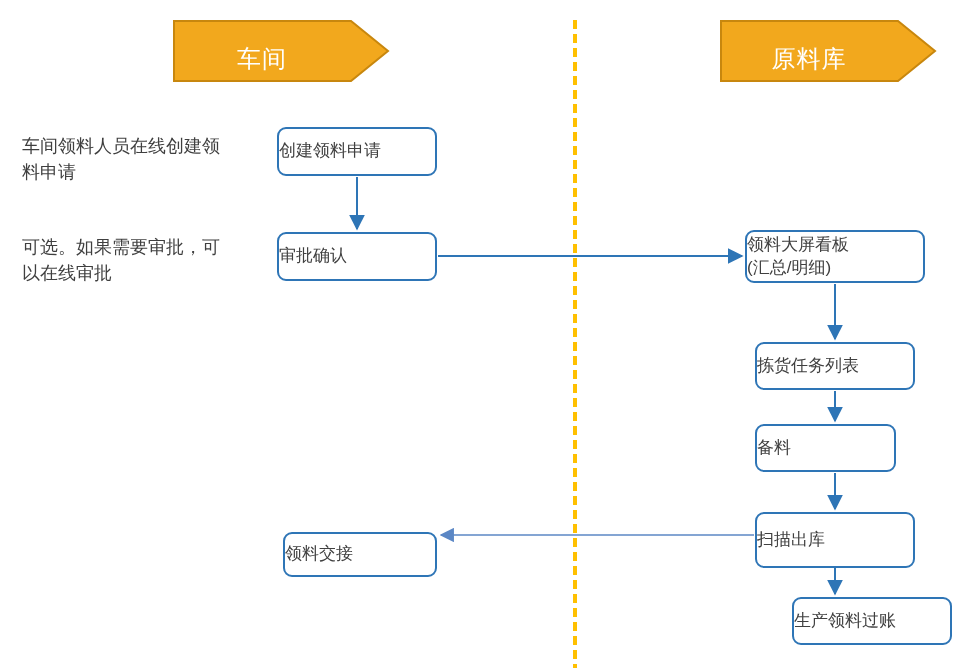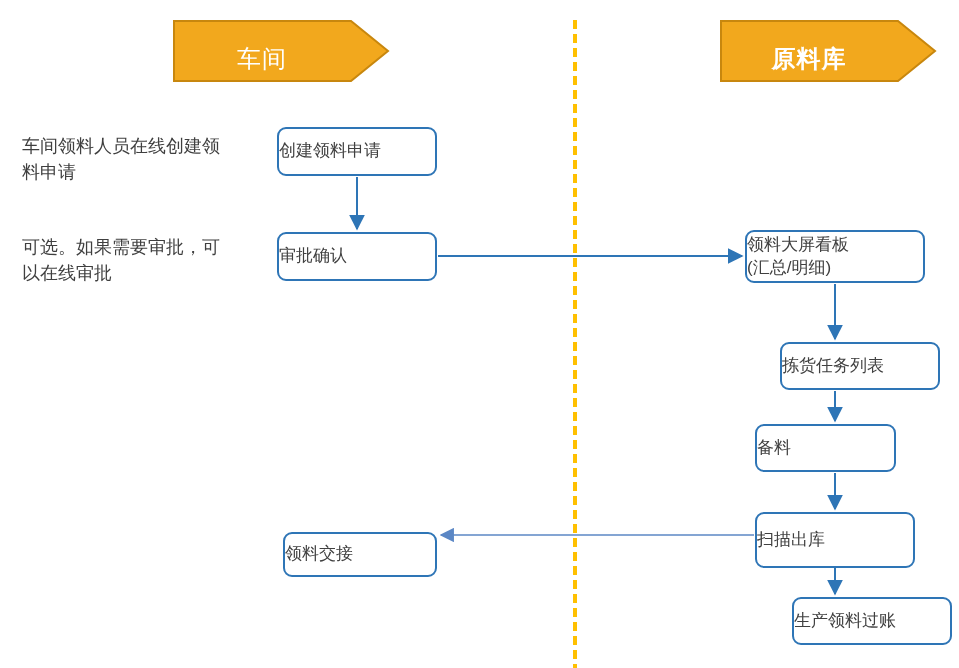--- a/index.html
+++ b/index.html
@@ -13,21 +13,21 @@
   }
   
   .lane-header { position: absolute; width: 217px; height: 62px; top: 20px; }
   .lane-header svg { position: absolute; left: 0; top: 0; }
   .lane-header .lane-label {
     position: absolute; left: 0; top: 0; width: 82%; height: 78px;
     display: flex; align-items: center; justify-content: center;
     color: #ffffff; font-size: 24px; letter-spacing: 1px;
   }
   .lane-header.left  { left: 173px; }
-  .lane-header.right { left: 720px; font-weight: bold; }
+  .lane-header.right { left: 720px; }
   
   .divider {
     position: absolute; left: 573px; top: 20px; width: 4px; height: 648px;
     background: repeating-linear-gradient(to bottom, #FFC000 0px, #FFC000 9px, transparent 9px, transparent 14px);
   }
   
   .annotation {
     position: absolute; left: 22px; width: 208px;
     color: #3f3f3f; font-size: 18px; line-height: 1.45;
   }
@@ -38,21 +38,21 @@
     position: absolute; box-sizing: border-box;
     background: #ffffff; border: 2px solid #2E75B6; border-radius: 9px;
     display: flex; flex-direction: column; align-items: flex-start; justify-content: center;
     color: #404040; font-size: 17px; text-align: center; line-height: 1.3;
     z-index: 2;
   }
   .node.create   { left: 277px; top: 127px; width: 160px; height: 49px; }
   .node.approve  { left: 277px; top: 232px; width: 160px; height: 49px; }
   .node.handover { left: 283px; top: 514px; width: 154px; height: 45px; margin-top: 18px; }
   .node.board    { left: 745px; top: 230px; width: 180px; height: 53px; }
-  .node.picking  { left: 755px; top: 342px; width: 160px; height: 48px; margin-left: 25px; }
+  .node.picking  { left: 755px; top: 342px; width: 160px; height: 48px; }
   .node.prepare  { left: 755px; top: 424px; width: 141px; height: 48px; }
   .node.scan     { left: 755px; top: 512px; width: 160px; height: 56px; }
   .node.posting  { left: 792px; top: 597px; width: 160px; height: 48px; }
   
   svg.edges { position: absolute; left: 0; top: 0; z-index: 1; }
 </style>
 </head>
 <body>
 
 <div class="canvas">

